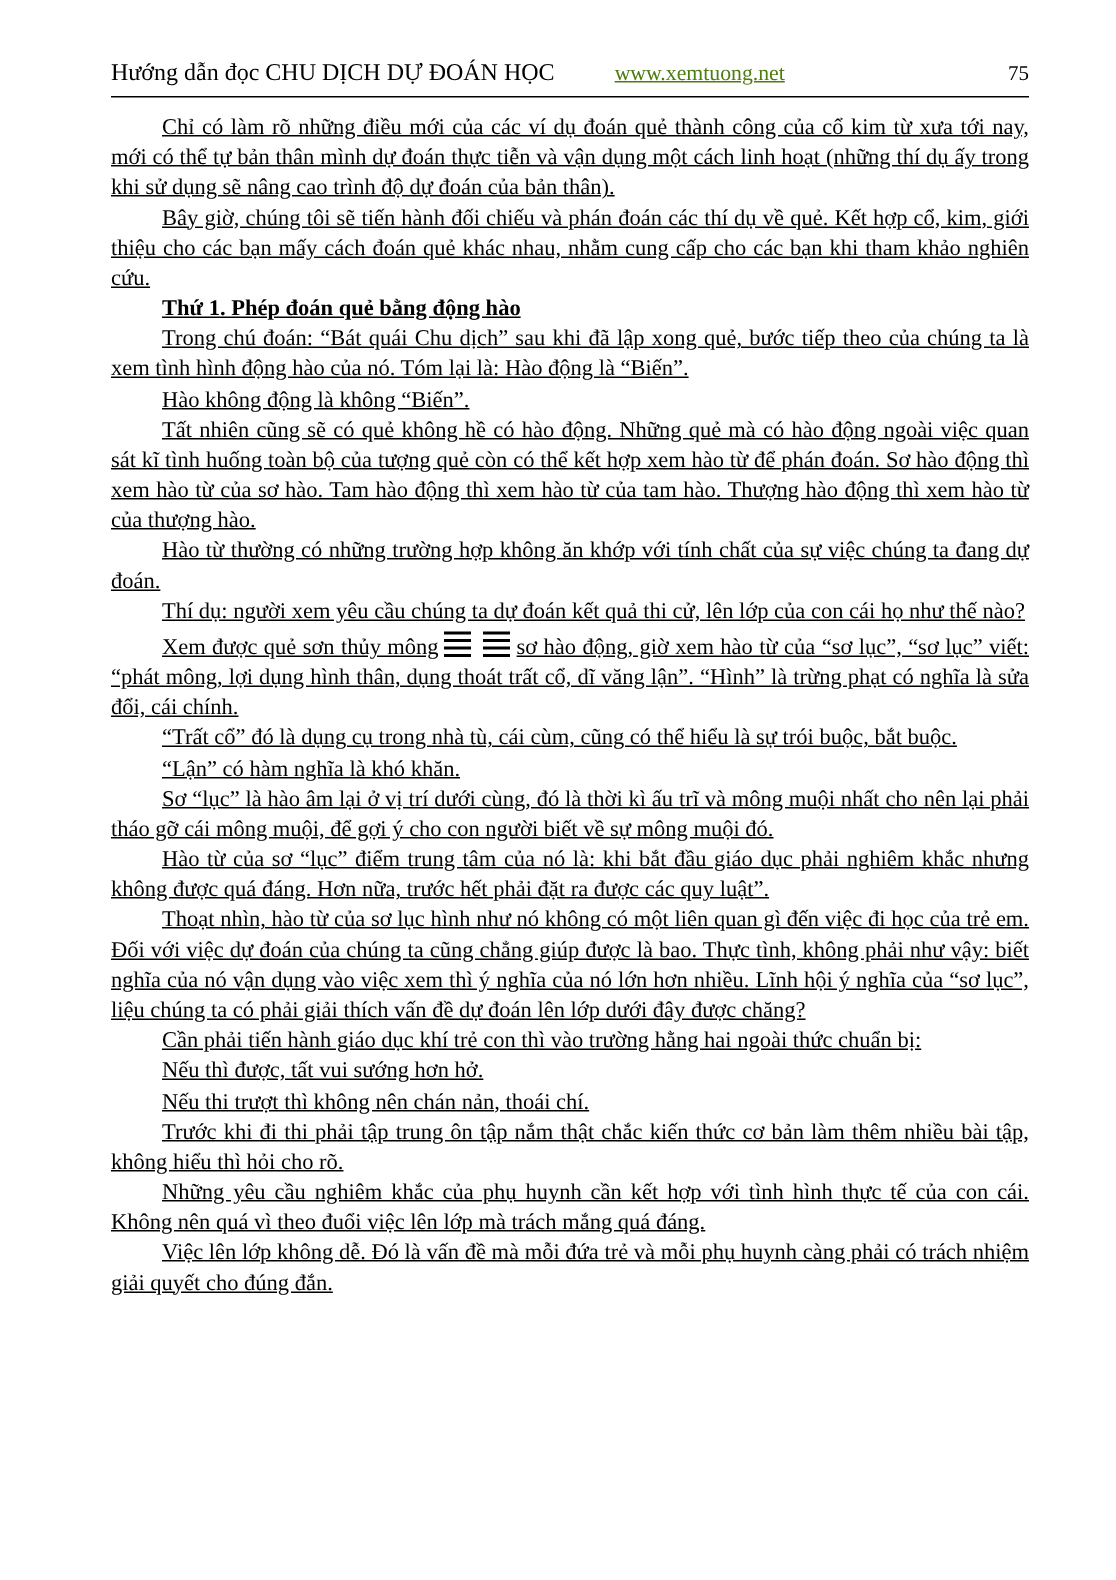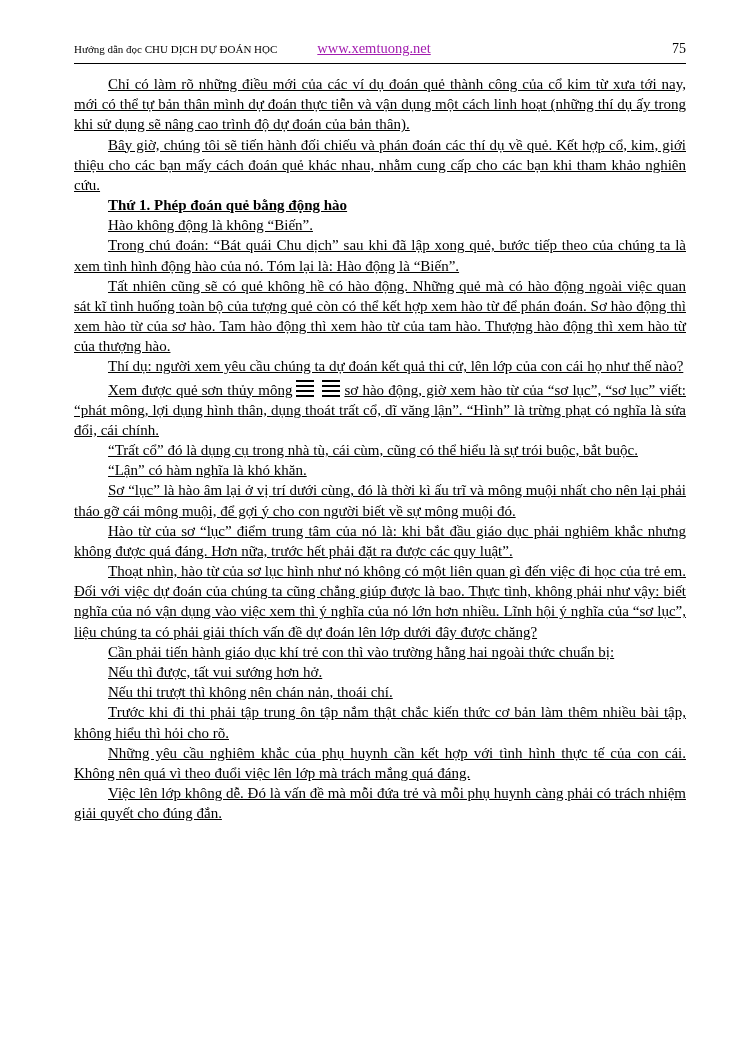--- a/index.html
+++ b/index.html
@@ -23,25 +23,25 @@
   }
   .header {
     display: flex;
     align-items: baseline;
     justify-content: space-between;
     font-size: 15.5px;
     padding-bottom: 4px;
   }
   .header-title {
     font-family: "Liberation Serif", serif;
-    font-size: 11px;
+    font-size: 16px;
     white-space: nowrap;
   }
   .header-url {
-    color: #a21caf;
+    color: #4d7c0f;
     text-decoration: underline;
     font-size: 14.5px;
     margin-left: 40px;
   }
   .header-page {
     font-size: 14px;
     margin-left: auto;
     padding-left: 30px;
   }
   .rule {
@@ -95,23 +95,24 @@
     <a class="header-url" href="#">www.xemtuong.net</a>
     <span class="header-page">75</span>
   </div>
   <hr class="rule">
 
   <div class="body-text">
 
     <p>Chỉ có làm rõ những điều mới của các ví dụ đoán quẻ thành công của cổ kim từ xưa tới nay, mới có thể tự bản thân mình dự đoán thực tiễn và vận dụng một cách linh hoạt (những thí dụ ấy trong khi sử dụng sẽ nâng cao trình độ dự đoán của bản thân).</p>
     <p>Bây giờ, chúng tôi sẽ tiến hành đối chiếu và phán đoán các thí dụ về quẻ. Kết hợp cổ, kim, giới thiệu cho các bạn mấy cách đoán quẻ khác nhau, nhằm cung cấp cho các bạn khi tham khảo nghiên cứu.</p>
     <p class="bold">Thứ 1. Phép đoán quẻ bằng động hào</p>
+    <p>Trong chú đoán: “Bát quái Chu dịch” sau khi đã lập xong quẻ,  bước tiếp theo của chúng ta là xem tình hình động hào của nó. Tóm lại là: Hào động là “Biến”.</p>
     <p>Hào không động là không “Biến”.</p>
-    <p>Trong chú đoán: “Bát quái Chu dịch” sau khi đã lập xong quẻ,  bước tiếp theo của chúng ta là xem tình hình động hào của nó. Tóm lại là: Hào động là “Biến”.</p>
     <p>Tất nhiên cũng sẽ có quẻ không hề có hào động. Những quẻ mà có hào động ngoài việc quan sát kĩ tình huống toàn bộ của tượng quẻ còn có thể kết hợp xem hào từ để phán đoán. Sơ hào động thì xem hào từ của sơ hào. Tam hào động thì xem hào từ của tam hào. Thượng hào động thì xem hào từ của thượng hào.</p>
+    <p>Hào từ thường có những trường hợp không ăn khớp với tính chất của sự việc chúng ta đang dự đoán.</p>
     <p>Thí dụ: người xem yêu cầu chúng ta dự đoán kết quả thi cử, lên lớp của con cái họ như thế nào?</p>
 
     <p><span>Xem được quẻ sơn thủy mông</span><span class="hex-line"><span class="bar"></span><span class="bar split">
             <i></i>
             <i></i>
           </span><span class="bar split">
             <i></i>
             <i></i>
           </span><span class="bar split">
             <i></i>

